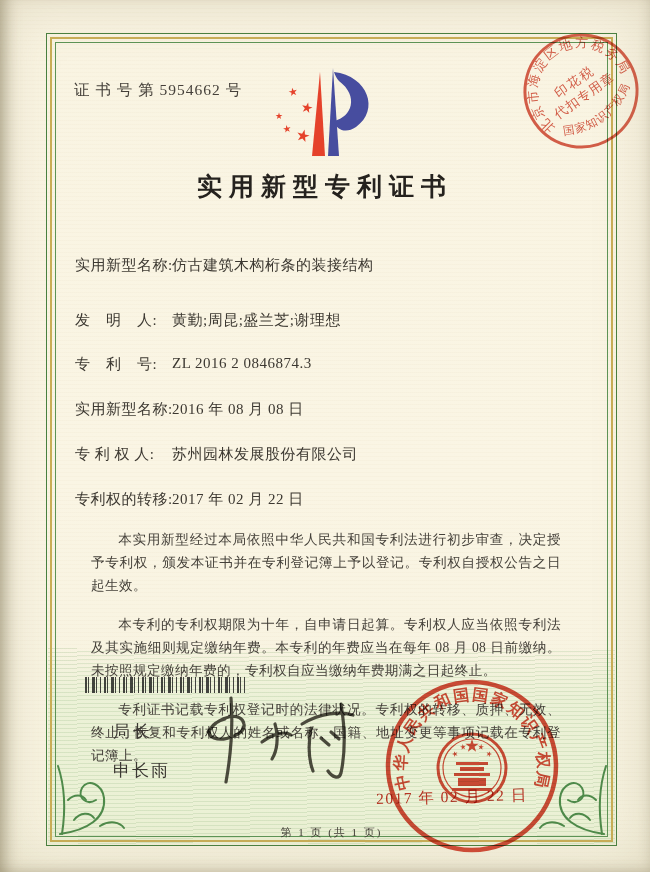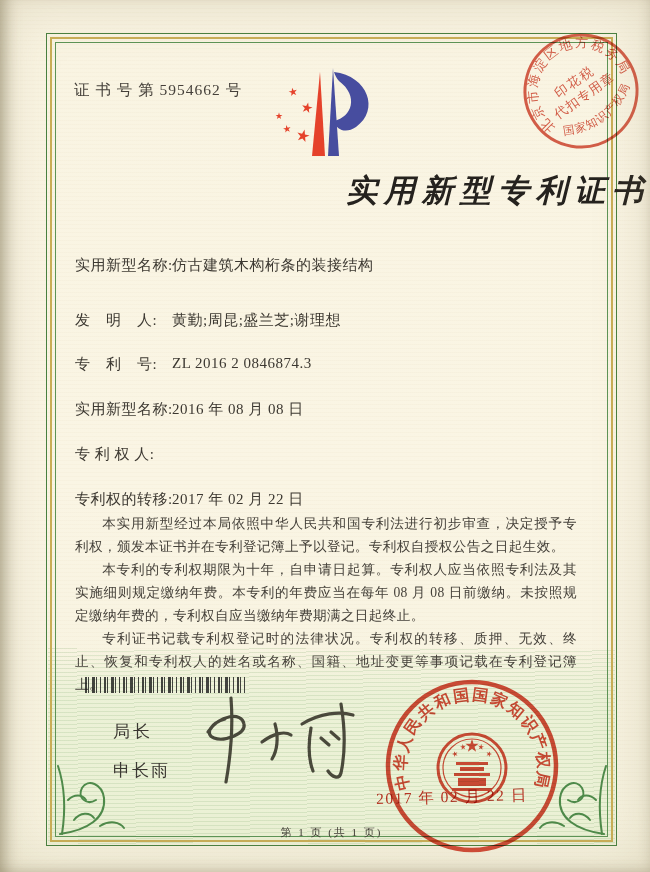--- a/index.html
+++ b/index.html
@@ -24,27 +24,27 @@
   .f2{left:50px;top:37px;right:37px;bottom:30px;border:2.5px solid #c9ae56;}
   .f3{left:55px;top:42px;right:42px;bottom:35px;border:1px solid #5d9455;}
   .green-band{
     position:absolute;left:48px;right:35px;top:648px;bottom:28px;z-index:0;
     background:
       repeating-linear-gradient(179deg, rgba(128,172,112,.20) 0 1px, rgba(128,172,112,0) 1px 4px),
       linear-gradient(180deg, rgba(235,241,214,0) 0, rgba(235,241,214,.95) 50px, #ebf1d5 100%);
   }
   .certno{position:absolute;left:74px;top:80px;z-index:2;font-size:15.5px;color:#45403a;letter-spacing:1px;}
   .logo{position:absolute;left:262px;top:66px;z-index:2;}
-  .title{position:absolute;left:0;right:0;top:170px;z-index:2;text-align:right;
-    font-size:31px;font-weight:bold;color:#25221e;letter-spacing:7px;font-style:italic;}
+  .title{position:absolute;left:0;right:0;top:170px;z-index:2;text-align:center;
+    font-size:25px;font-weight:bold;color:#25221e;letter-spacing:7px;}
   .row{position:absolute;left:75px;width:510px;z-index:2;font-size:15px;color:#3c3831;}
   .flabel{letter-spacing:.5px;margin-top:16px;}
   .fvalue{position:absolute;left:97px;top:0;letter-spacing:.5px;white-space:nowrap;font-family:Liberation Serif, serif;}
   .bodytext{position:absolute;left:75px;width:502px;top:512px;z-index:2;}
-  .bodytext p{margin:0;font-size:13.6px;line-height:23px;color:#45413a;
+  .bodytext p{margin:16px;font-size:13.6px;line-height:23px;color:#45413a;
     text-align:justify;text-indent:2em;letter-spacing:.4px;}
   .barcode{position:absolute;left:85px;top:677px;width:160px;height:16px;z-index:2;opacity:.82;
     background:repeating-linear-gradient(90deg,
       #1d1d1d 0 2px,transparent 2px 3px,#1d1d1d 3px 4px,transparent 4px 7px,
       #1d1d1d 7px 10px,transparent 10px 11px,#1d1d1d 11px 12px,transparent 12px 15px,
       #1d1d1d 15px 16px,transparent 16px 19px);}
   .director{position:absolute;left:113px;top:720px;z-index:2;font-size:17px;color:#3b3832;letter-spacing:3px;}
   .director .name{margin-top:16px;letter-spacing:2px;}
   .signature{position:absolute;left:190px;top:688px;z-index:3;mix-blend-mode:multiply;}
   .seal{position:absolute;left:382px;top:676px;z-index:3;mix-blend-mode:multiply;opacity:.93;}
@@ -121,20 +121,21 @@
   <div class="row" style="top:355px">
     <span class="flabel">专　利　号:</span>
     <span class="fvalue">ZL 2016 2 0846874.3</span>
   </div>
   <div class="row" style="top:400px">
     <span class="flabel">实用新型名称:</span>
     <span class="fvalue">2016 年 08 月 08 日</span>
   </div>
   <div class="row" style="top:445px">
     <span class="flabel">专 利 权 人:</span>
+    <span class="fvalue">苏州园林发展股份有限公司</span>
   </div>
   <div class="row" style="top:490px">
     <span class="flabel">专利权的转移:</span>
     <span class="fvalue">2017 年 02 月 22 日</span>
   </div>
 
   <div class="bodytext">
     <p>本实用新型经过本局依照中华人民共和国专利法进行初步审查，决定授予专利权，颁发本证书并在专利登记簿上予以登记。专利权自授权公告之日起生效。</p>
     <p>本专利的专利权期限为十年，自申请日起算。专利权人应当依照专利法及其实施细则规定缴纳年费。本专利的年费应当在每年 08 月 08 日前缴纳。未按照规定缴纳年费的，专利权自应当缴纳年费期满之日起终止。</p>
     <p>专利证书记载专利权登记时的法律状况。专利权的转移、质押、无效、终止、恢复和专利权人的姓名或名称、国籍、地址变更等事项记载在专利登记簿上。</p>

